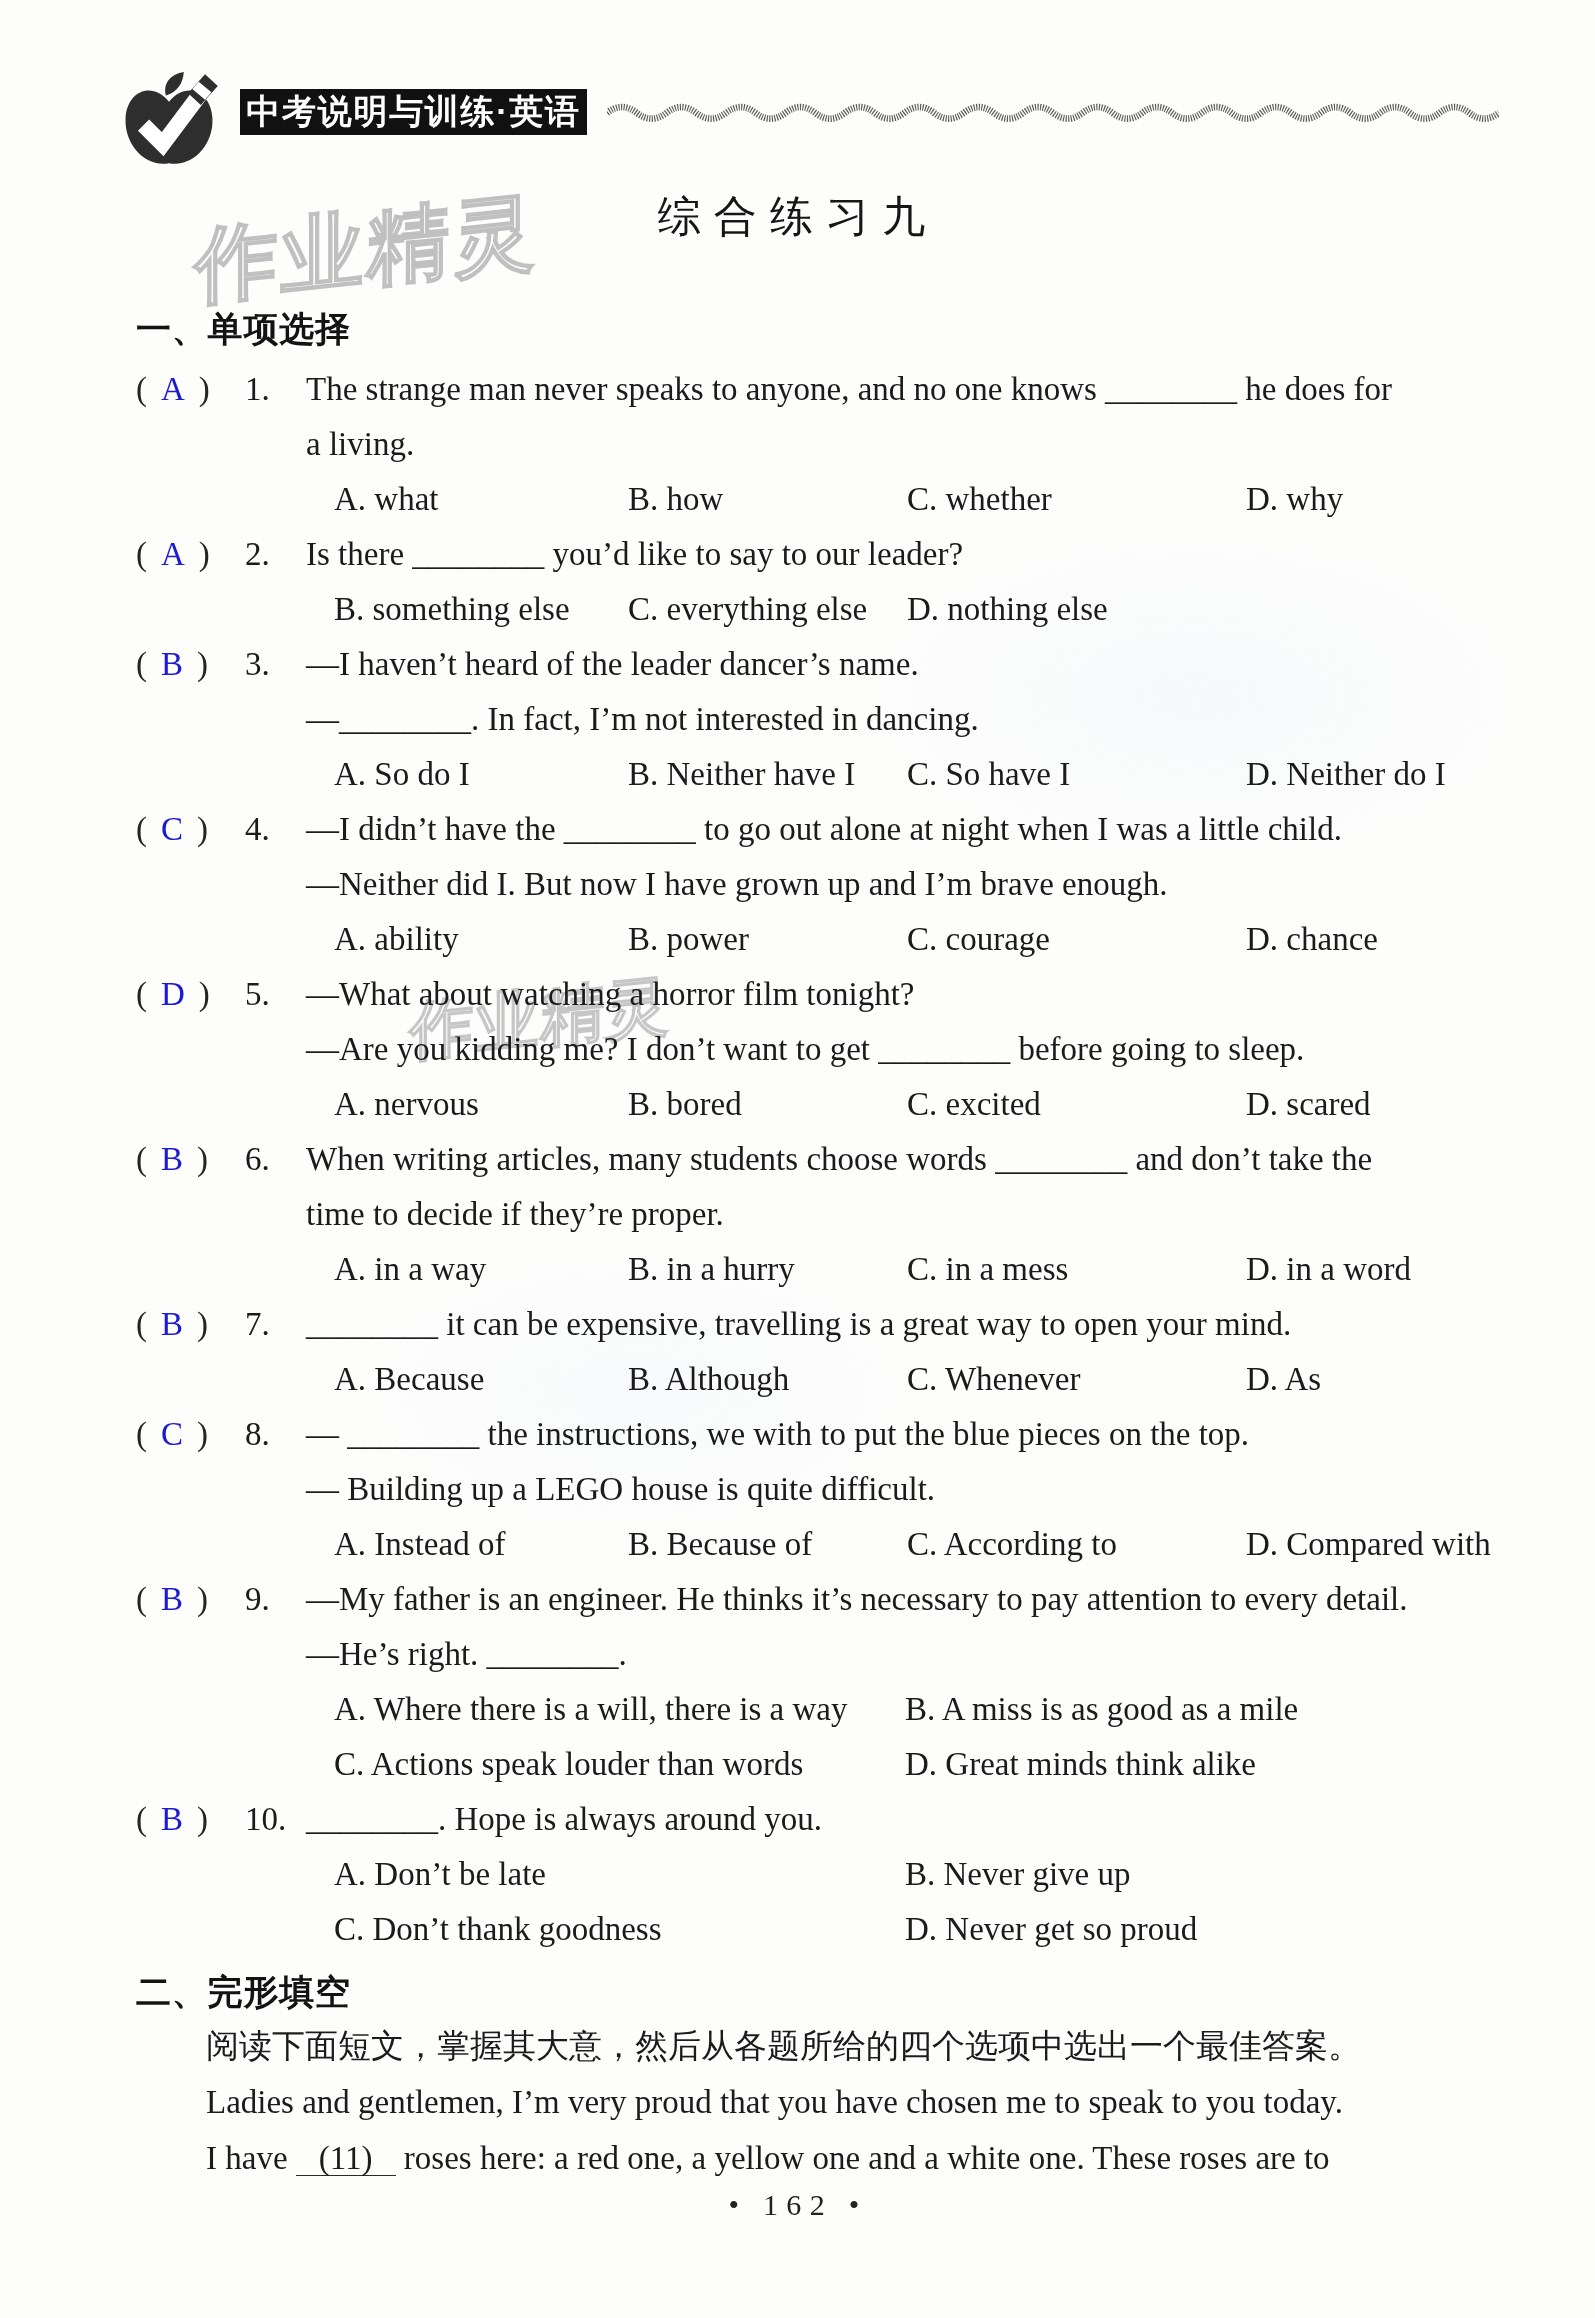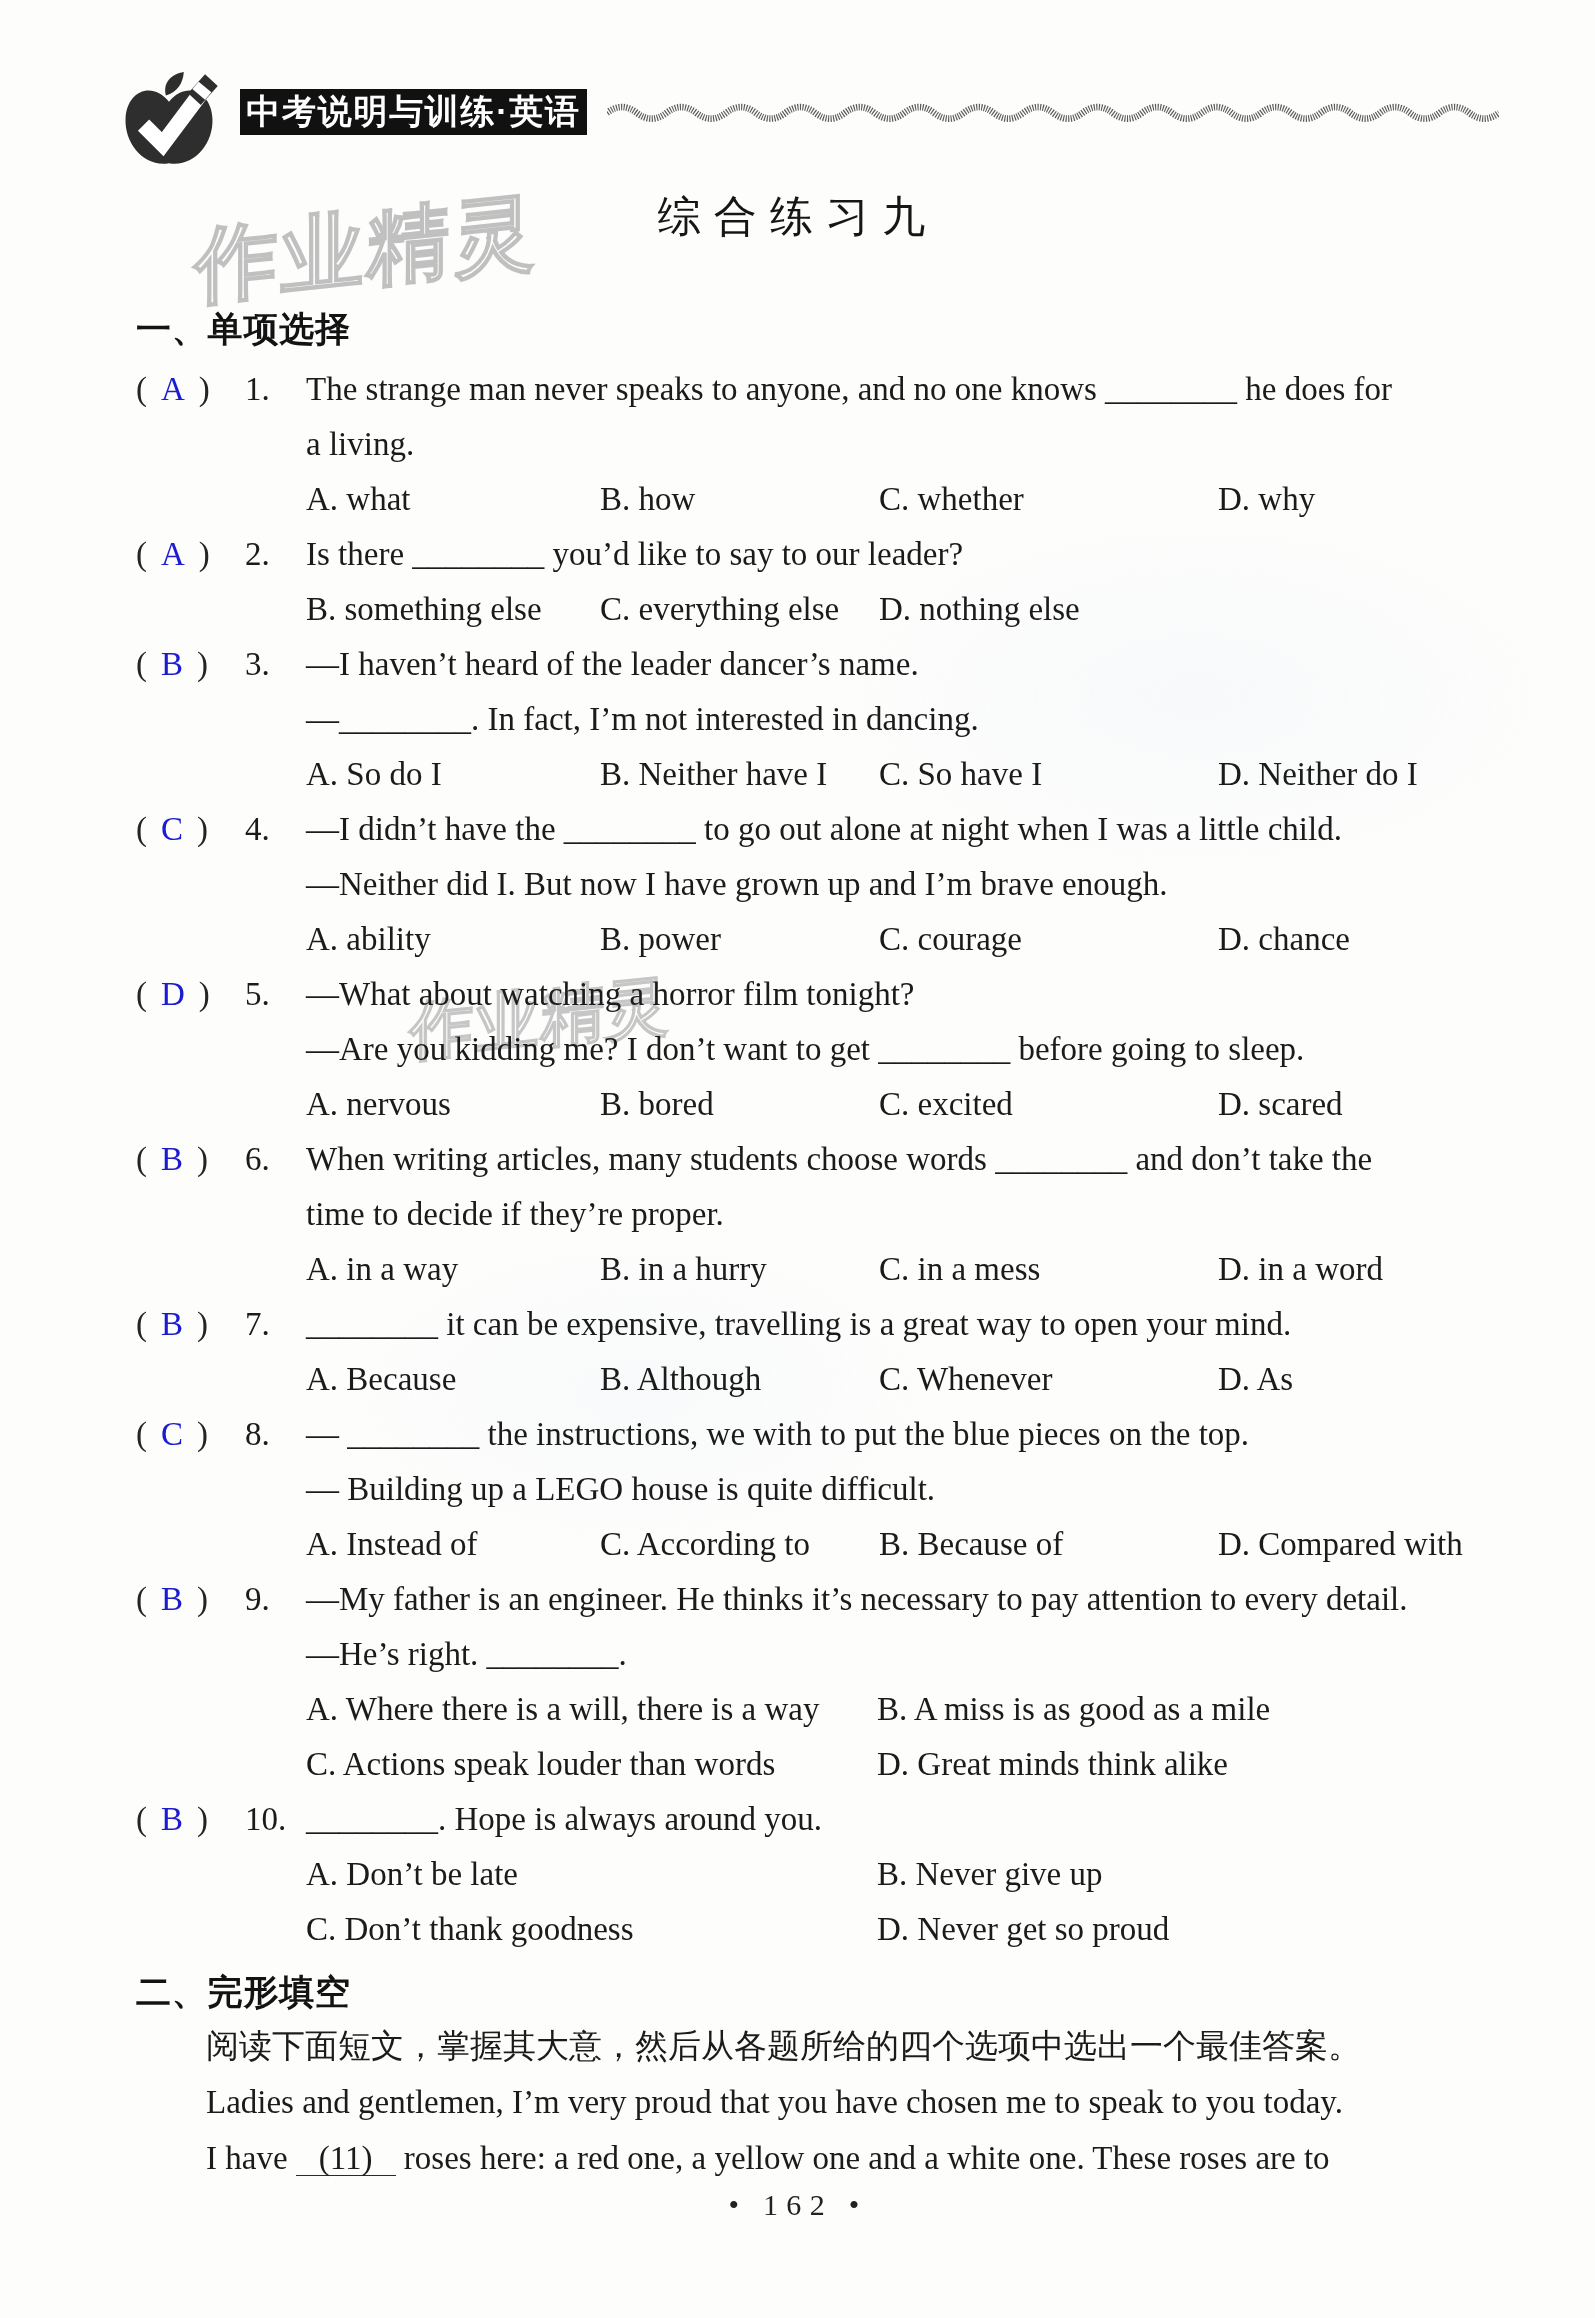--- a/index.html
+++ b/index.html
@@ -44,21 +44,21 @@
   }
   .questions{margin-top:6.6px;}
   .question{padding-left:170px;}
   .first-line{margin-left:-170px;display:flex;align-items:baseline;}
   .ans-box{display:inline-flex;width:109px;flex:0 0 109px;align-items:baseline;}
   .paren{color:#242424;}
   .ans-letter{color:#1b1bd2;margin:0 14px;font-size:33px;}
   .q-num{display:inline-block;width:61px;flex:0 0 61px;}
   .q-text{flex:1 1 auto;white-space:nowrap;}
   .q-line{white-space:nowrap;}
-  .opts{display:grid;}
+  .opts{display:grid;margin-left:28px;}
   .opts-four{grid-template-columns:294px 279px 339px 1fr;}
   .opts-two{grid-template-columns:571px 1fr;}
   .opt{white-space:nowrap;}
   
   .sec2-heading{margin-top:10px;}
   .sec2-body{padding-left:70px;}
   .sec2-line{line-height:56px;white-space:nowrap;}
   .blank11{border-bottom:1.7px solid #2a2a2a;padding:0 23px;display:inline-block;line-height:33px;}
   
   .page-num{
@@ -239,22 +239,22 @@
             <span class="paren">(</span>
             <span class="ans-letter">C</span>
             <span class="paren">)</span>
           </span>
         <span class="q-num">8.</span>
         <span class="q-text">— ________ the instructions, we with to put the blue pieces on the top.</span>
       </div>
       <div class="q-line">— Building up a LEGO house is quite difficult.</div>
       <div class="opts opts-four">
         <span class="opt">A. Instead of</span>
+        <span class="opt">B. Because of</span>
         <span class="opt">C. According to</span>
-        <span class="opt">B. Because of</span>
         <span class="opt">D. Compared with</span>
       </div>
     </div>
 
     <div class="question">
       <div class="q-line first-line">
         <span class="ans-box">
             <span class="paren">(</span>
             <span class="ans-letter">B</span>
             <span class="paren">)</span>

